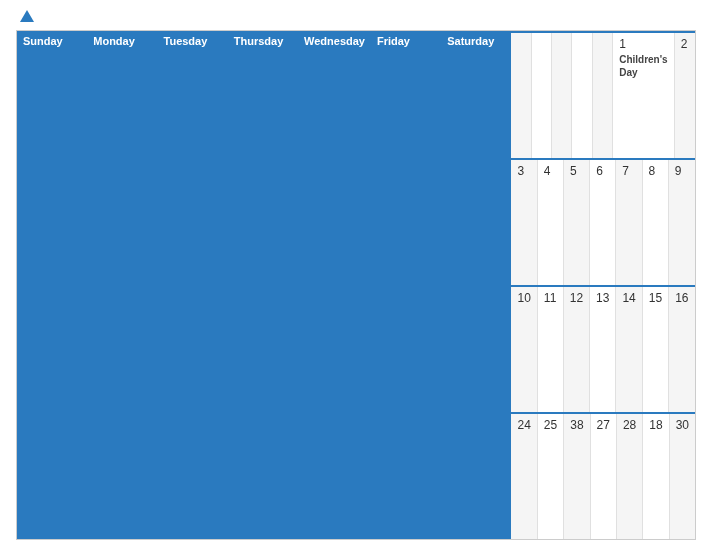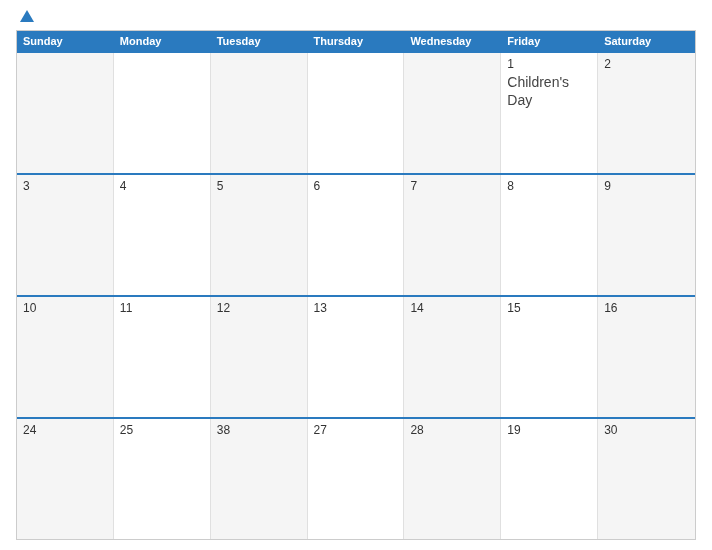--- a/index.html
+++ b/index.html
@@ -62,21 +62,21 @@
     .country {
       font-size: 14px;
       color: #333;
       text-align: right;
       min-width: 60px;
     }
     
     .calendar {
       flex: 1;
       display: flex;
-      flex-direction: column;
+      flex-direction: row;
       border: 1px solid #ccc;
     }
     .cal-header {
       display: grid;
       grid-template-columns: repeat(7, 1fr);
       background-color: #2a7abf;
     }
     .cal-header-cell {
       color: #fff;
       font-size: 11px;
@@ -109,24 +109,25 @@
     .cal-cell.alt-bg {
       background: #f5f5f5;
     }
     .day-num {
       font-size: 12px;
       color: #333;
       display: block;
       margin-bottom: 2px;
     }
     .holiday {
-      font-size: 14px;
+      font-size: 10px;
       color: #444;
       line-height: 1.3;
       margin-top: 2px;
+      font-weight: bold;
     }
   </style>
 </head>
 <body>
 
 <div class="page">
 
   <div class="header">
     <div class="logo">
       <span class="logo-general"></span>
@@ -220,21 +221,21 @@
           <div class="cal-cell alt-bg">
             <span class="day-num">38</span>
           </div>
           <div class="cal-cell">
             <span class="day-num">27</span>
           </div>
           <div class="cal-cell alt-bg">
             <span class="day-num">28</span>
           </div>
           <div class="cal-cell">
-            <span class="day-num">19</span>
+            <span class="day-num">18</span>
           </div>
           <div class="cal-cell alt-bg">
             <span class="day-num">30</span>
           </div>
         </div>
       </div>
   </div>
 </div>
 
 </body></html>

